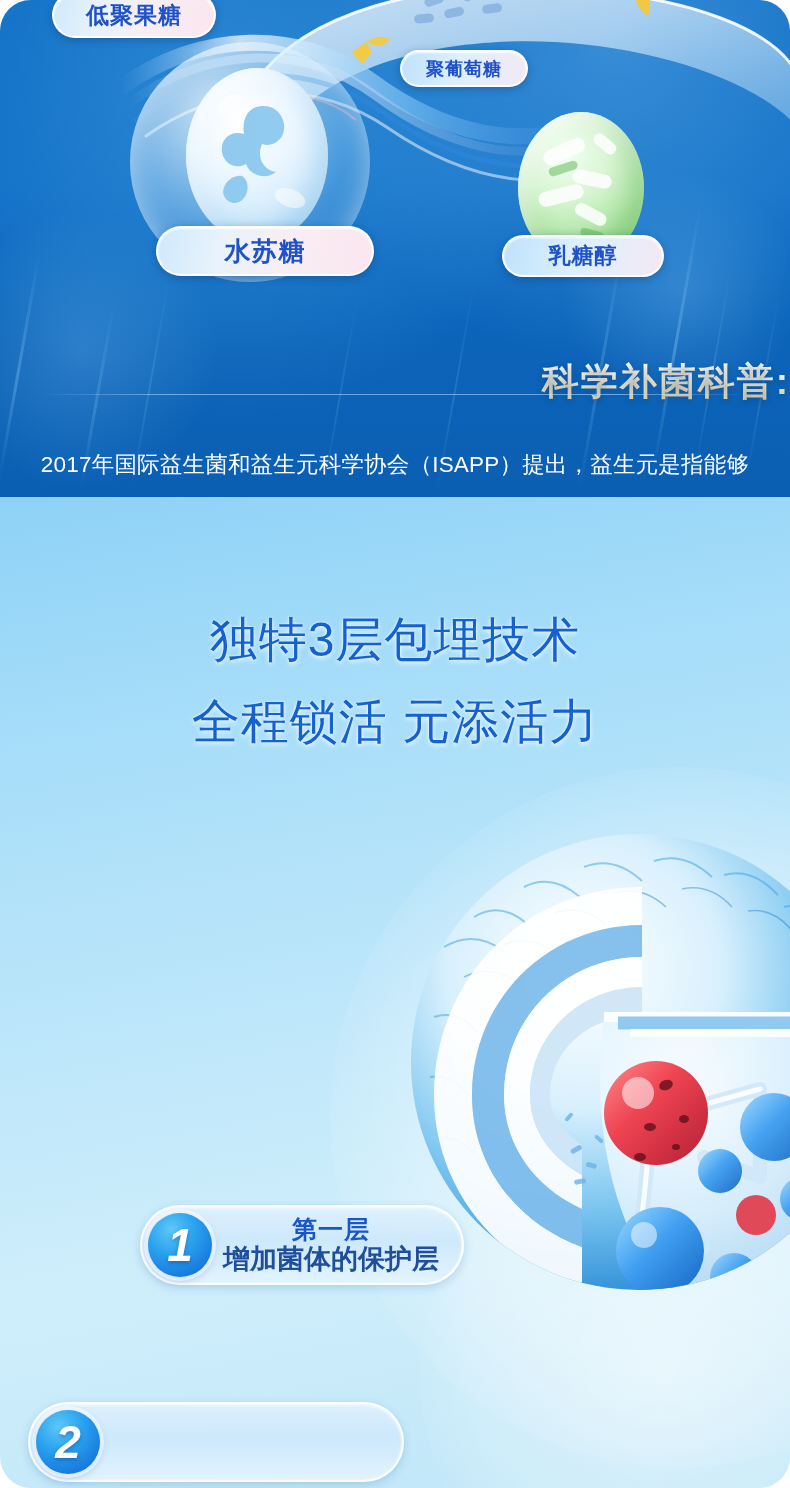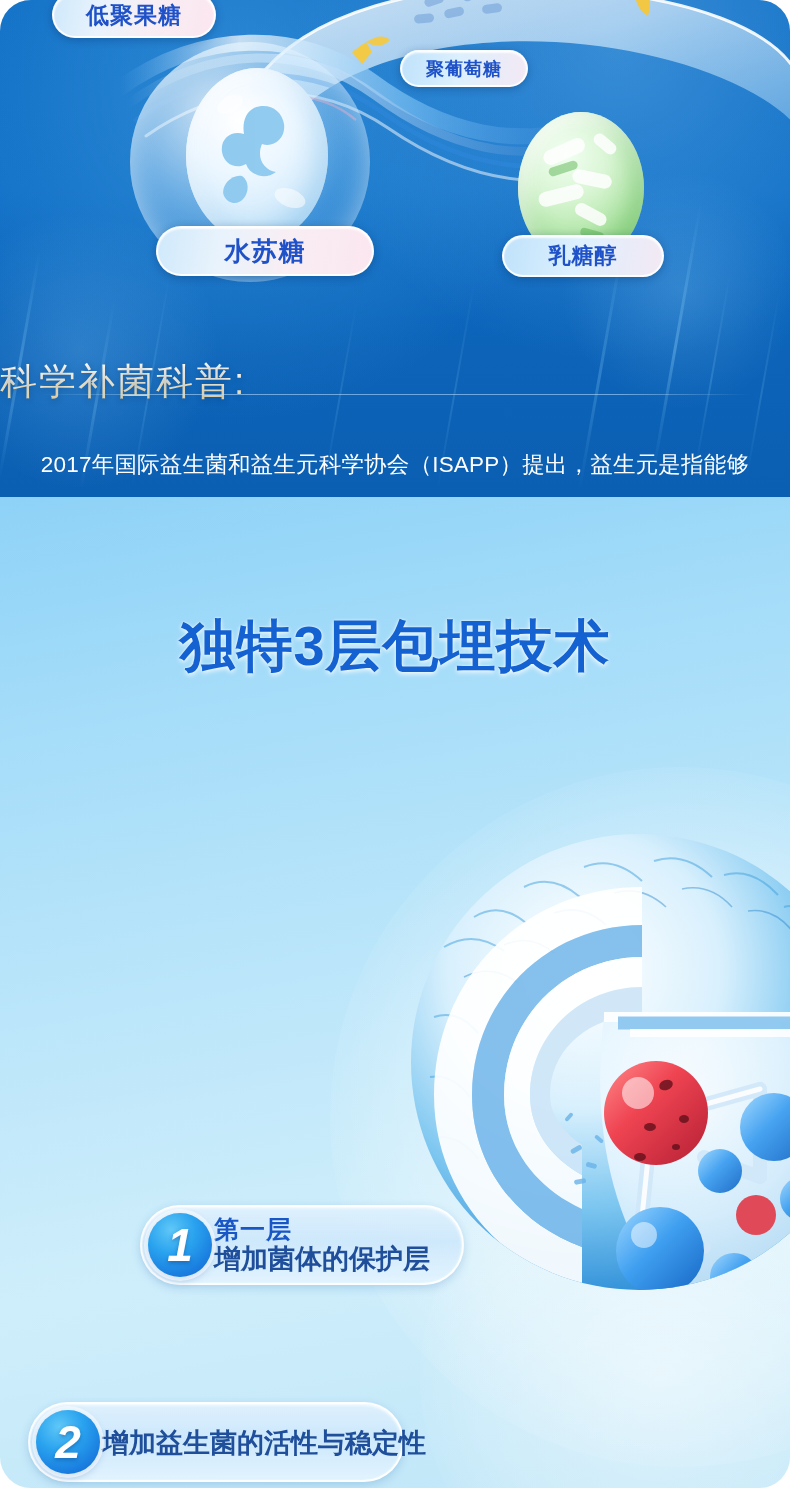--- a/index.html
+++ b/index.html
@@ -88,23 +88,23 @@
   .bubble-green {
     background: radial-gradient(circle at 38% 28%, #f2fff2 0%, #d9f5d4 32%, #a8e39c 70%, #7fd072 100%);
     box-shadow: inset -8px -12px 26px rgba(70,160,70,0.35), inset 6px 8px 18px rgba(255,255,255,0.85);
   }
 
   
   .sci-title {
     position: absolute;
     left: 0; top: 326px;
     width: 790px;
-    text-align: left;
+    text-align: right;
     font-size: 37px;
-    font-weight: 400;
+    font-weight: 700;
     letter-spacing: 2px;
     background: linear-gradient(180deg, #ffffff 0%, #fdf7e6 42%, #f3e2b4 78%, #e9d294 100%);
     -webkit-background-clip: text;
     background-clip: text;
     color: transparent;
     -webkit-text-fill-color: transparent;
     text-shadow: 0 2px 6px rgba(0,30,70,0.28);
   }
   .sci-divider {
     position: absolute;
@@ -138,22 +138,22 @@
     border-radius: 50%;
     pointer-events: none;
   }
 
   .big-title {
     position: absolute;
     left: 0; top: 70px;
     width: 790px;
     text-align: center;
     color: #1461d2;
-    font-size: 56px;
-    font-weight: 700;
+    font-size: 48px;
+    font-weight: 400;
     line-height: 82px;
     letter-spacing: 1px;
     text-shadow: 0 2px 5px rgba(255,255,255,0.85), 0 0 2px rgba(255,255,255,0.9);
   }
 
   
   .sphere {
     position: absolute;
     border-radius: 50%;
     overflow: hidden;
@@ -182,21 +182,21 @@
     align-items: center;
     justify-content: center;
     color: #ffffff;
     font-size: 46px;
     font-weight: 700;
     font-style: italic;
     text-shadow: 0 2px 4px rgba(10,60,130,0.45);
   }
   .layer-text {
     flex: 1 1 auto;
-    text-align: left;
+    text-align: center;
     padding: 0 14px 0 2px;
     line-height: 1.06;
   }
   .layer-title {
     display: block;
     color: #1a57c6;
     font-size: 25px;
     font-weight: 700;
     letter-spacing: 1px;
   }
@@ -329,20 +329,21 @@
 
   <section class="bottom-section">
 
     <div class="glow-arc" style="left:330px; top:270px; width:700px; height:700px;
                 background: radial-gradient(circle, rgba(255,255,255,0.55) 0%, rgba(255,255,255,0.28) 52%, rgba(255,255,255,0.06) 72%, rgba(255,255,255,0) 78%);"></div>
     <div class="glow-arc" style="left:420px; top:640px; width:480px; height:480px;
                 background: radial-gradient(circle, rgba(255,255,255,0.45) 0%, rgba(255,255,255,0.18) 55%, rgba(255,255,255,0) 75%);"></div>
 
     <h1 class="big-title">
       <span>独特3层包埋技术</span><br>
+      <span>全程锁活 元添活力</span>
     </h1>
 
     <div class="sphere" style="left:404px; top:330px; width:470px; height:470px;">
       <svg width="470" height="470" viewBox="0 0 470 470" aria-hidden="true" style="display:block">
         <defs>
           <radialGradient id="sphereTex" cx="38%" cy="30%" r="72%">
             <stop offset="0%" stop-color="#ffffff"></stop>
             <stop offset="42%" stop-color="#d8f0fd"></stop>
             <stop offset="72%" stop-color="#7cc6f0"></stop>
             <stop offset="100%" stop-color="#2f8fd8"></stop>
@@ -463,19 +464,18 @@
       <div class="layer-badge">1</div>
       <div class="layer-text">
         <span class="layer-title">第一层</span>
         <span class="layer-sub">增加菌体的保护层</span>
       </div>
     </div>
 
     <div class="layer-row row-2">
       <div class="layer-badge">2</div>
       <div class="layer-text">
-        <span class="layer-sub">增加益生菌的活性与稳定性</span>
       </div>
     </div>
 
   </section>
 
 </div>
 
 </body></html>

